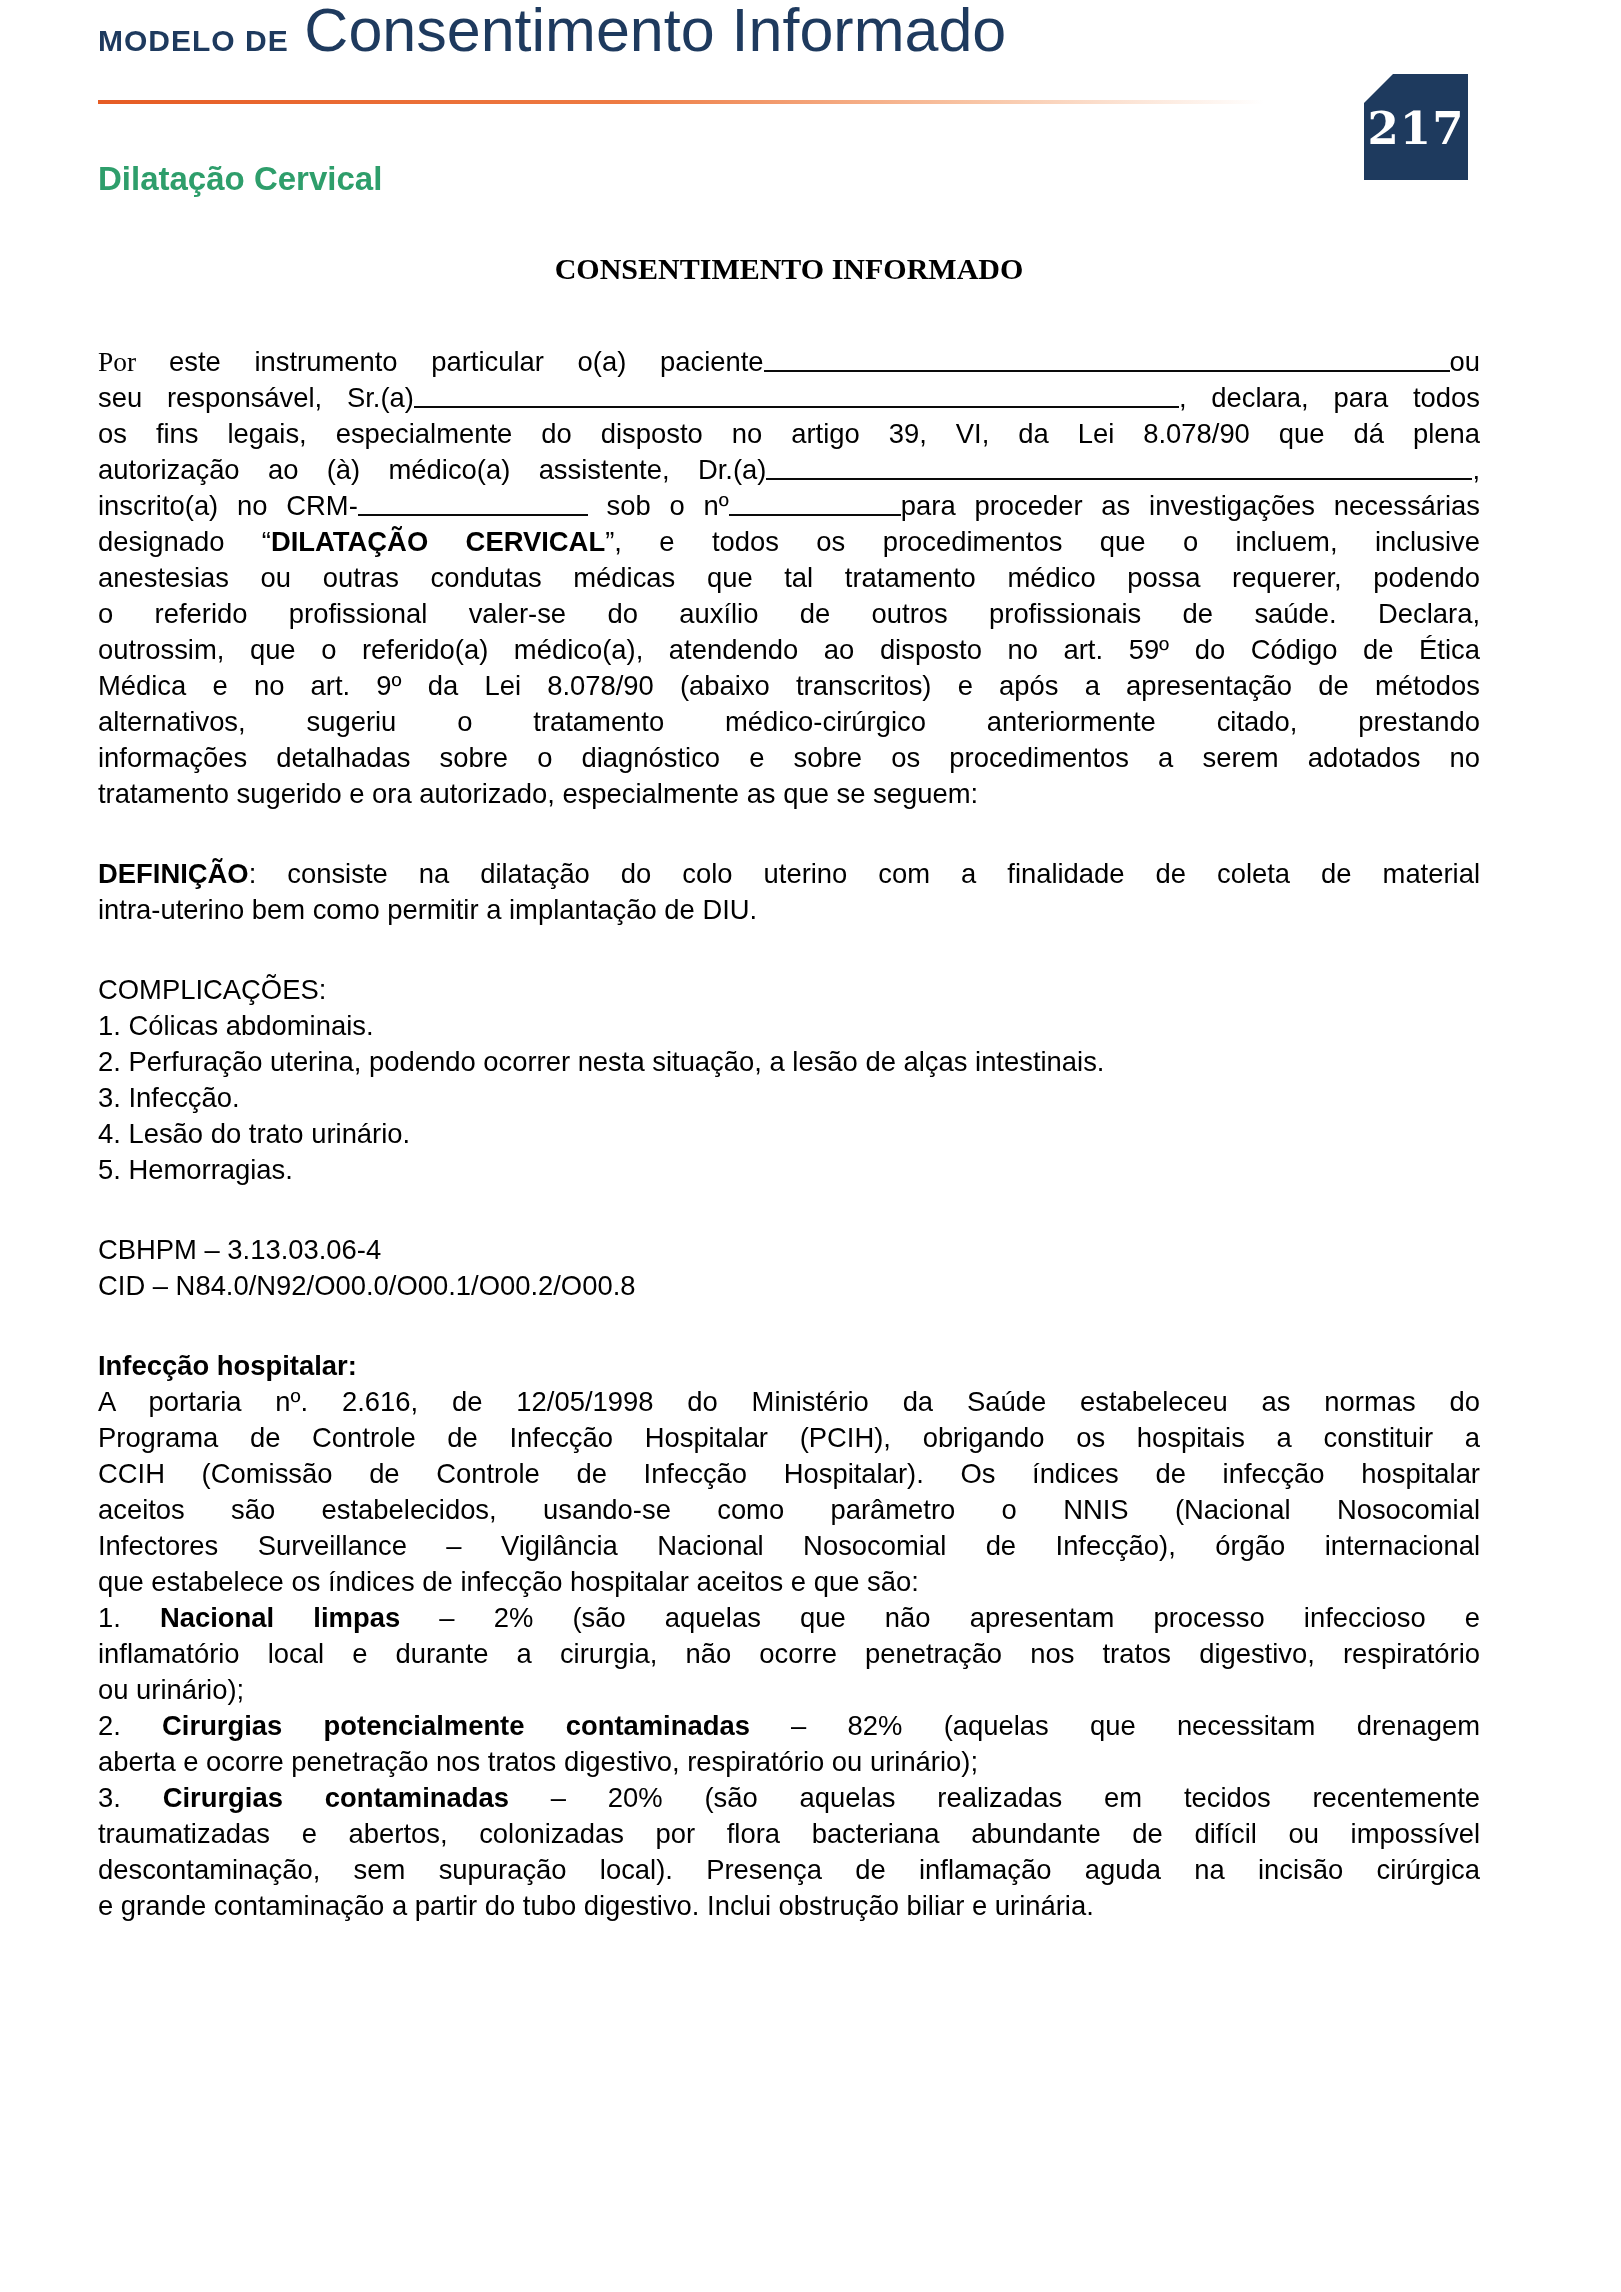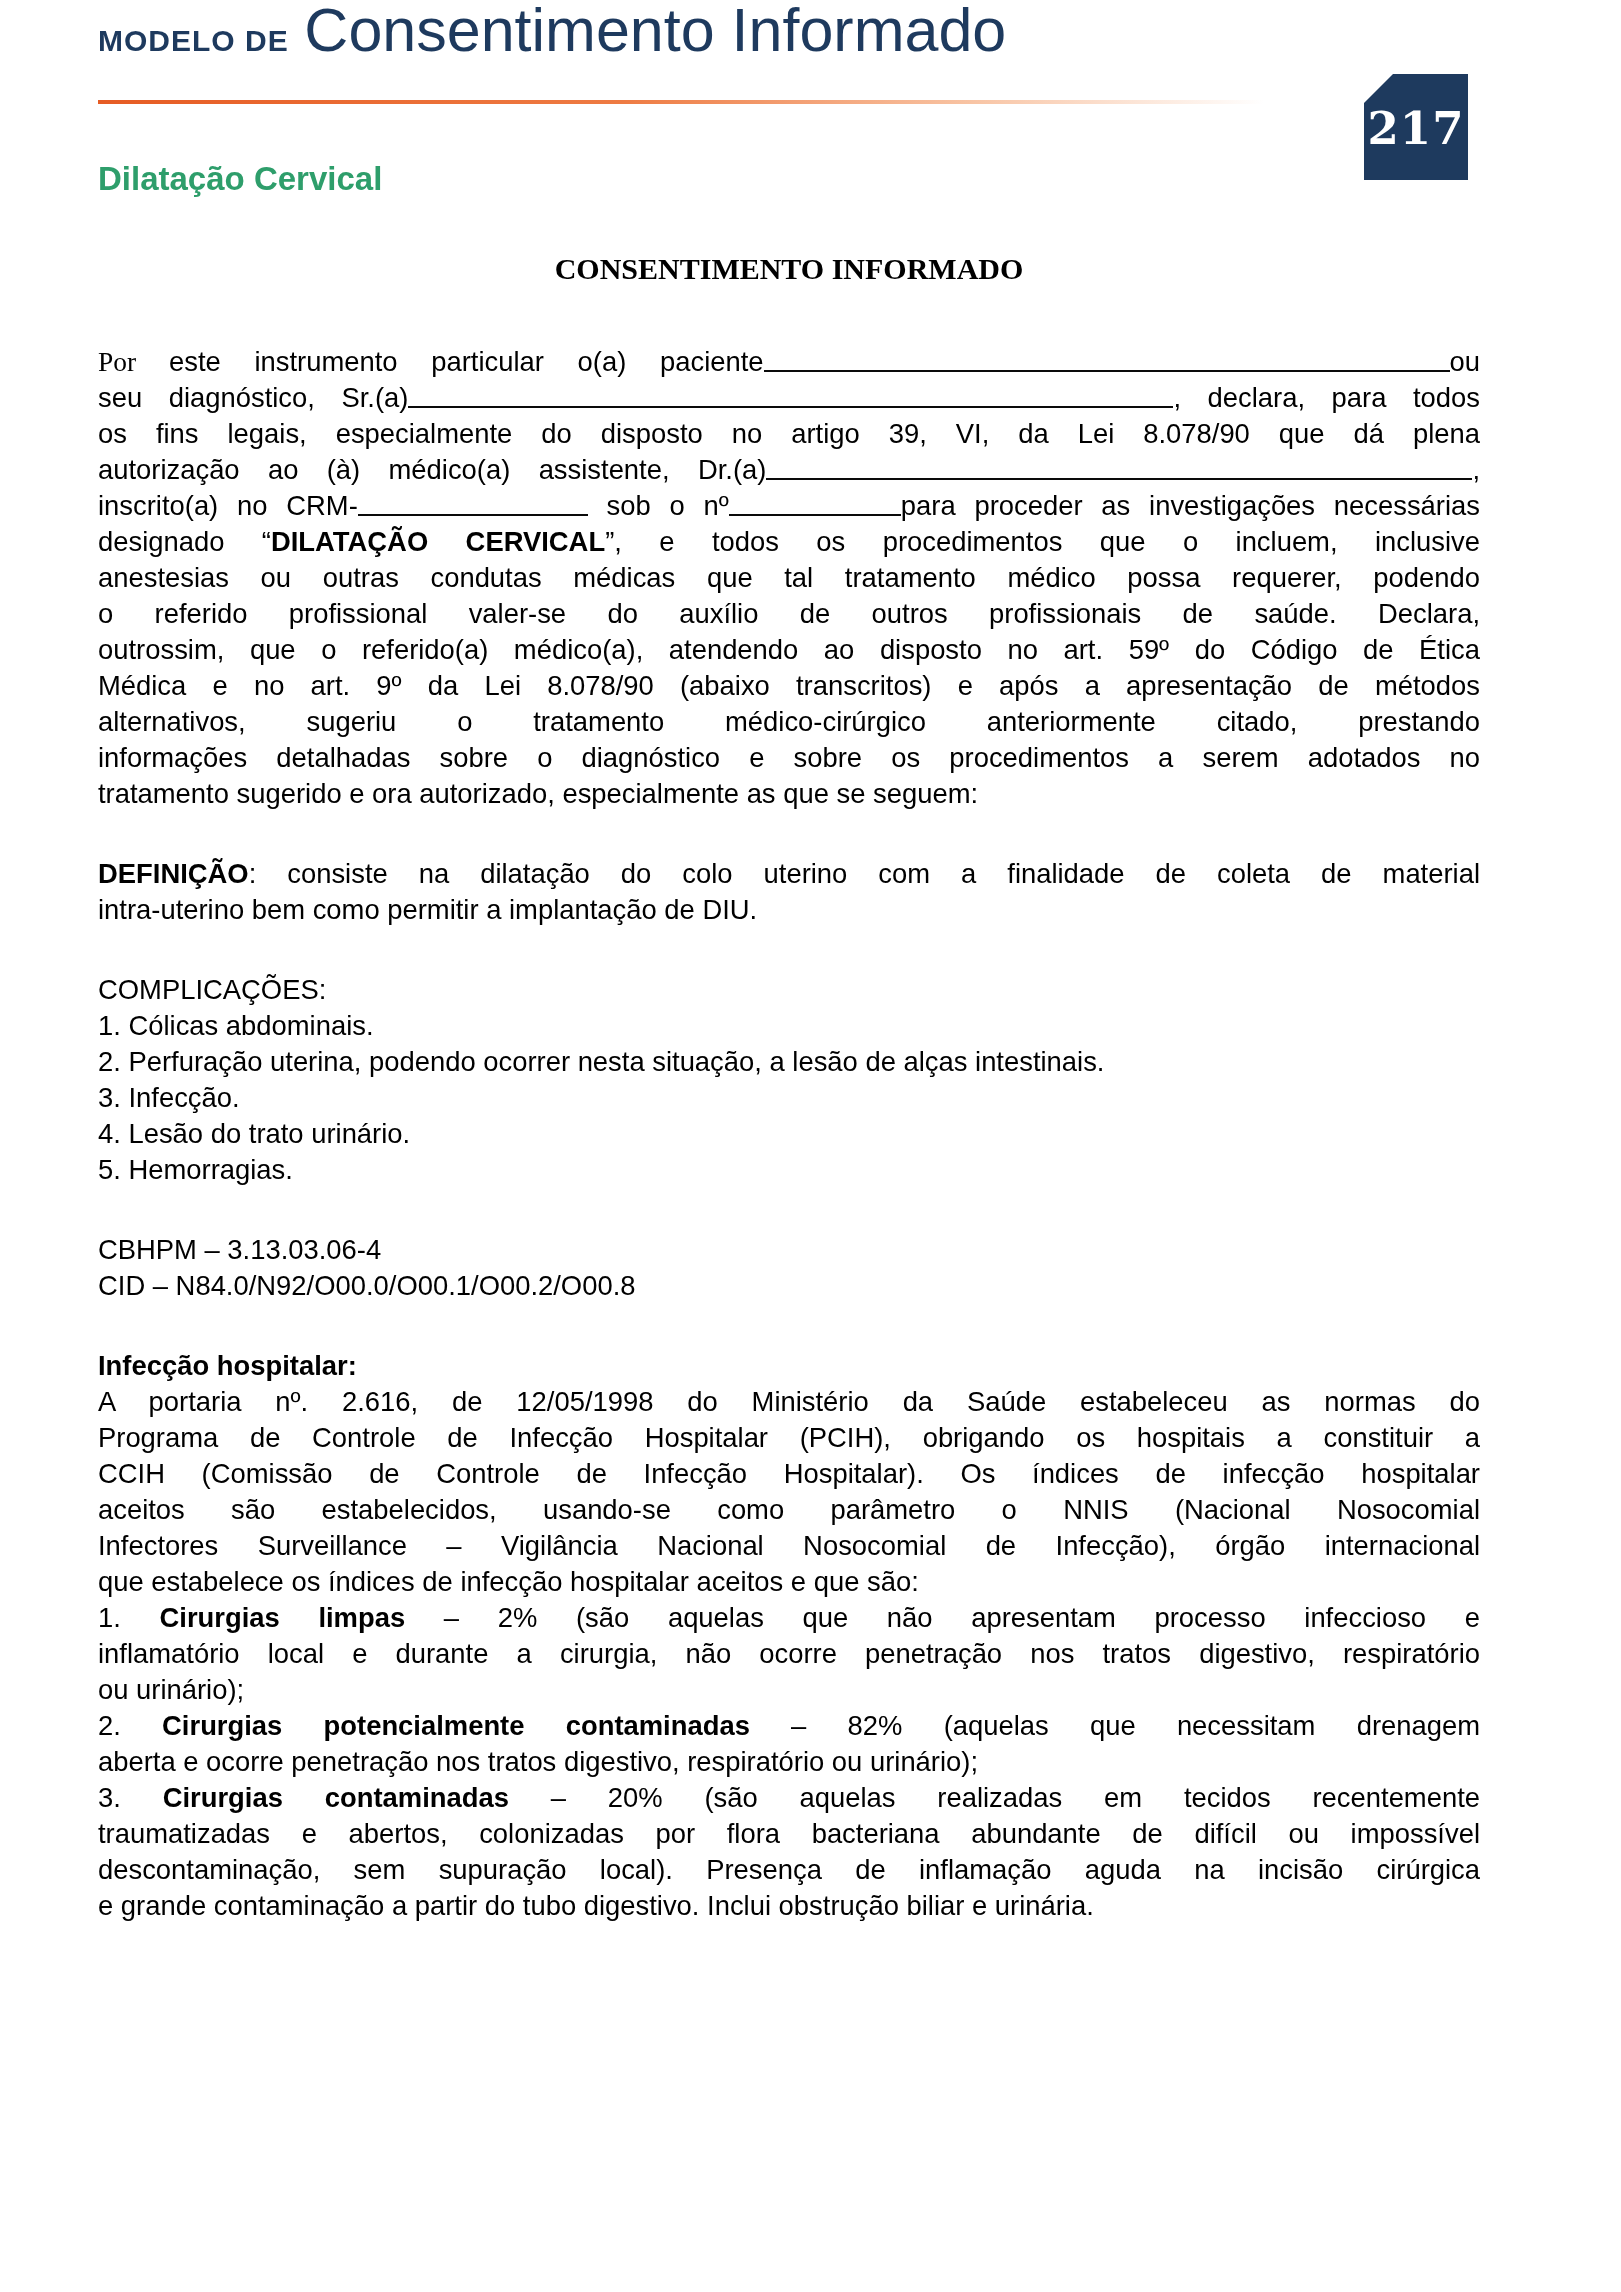--- a/index.html
+++ b/index.html
@@ -93,21 +93,21 @@
   </div>
 
   <div class="section-heading">Dilatação Cervical</div>
 
   <div class="doc-title">CONSENTIMENTO INFORMADO</div>
 
   <div class="doc-body">
 
     <div class="block flush">
         <div class="tline jl"><span class="serif">Por </span><span class="">este instrumento particular o(a) paciente</span><span class="blank" style="width: 686px;"></span><span class="">ou</span></div>
-        <div class="tline jl"><span class="">seu diagnóstico, Sr.(a)</span><span class="blank" style="width: 765px;"></span><span class="">, declara, para todos</span></div>
+        <div class="tline jl"><span class="">seu responsável, Sr.(a)</span><span class="blank" style="width: 765px;"></span><span class="">, declara, para todos</span></div>
         <div class="tline jl"><span class="">os fins legais, especialmente do disposto no artigo 39, VI, da Lei 8.078/90 que dá plena</span></div>
         <div class="tline jl"><span class="">autorização ao (à) médico(a) assistente, Dr.(a)</span><span class="blank" style="width: 706px;"></span><span class="">,</span></div>
         <div class="tline jl"><span class="">inscrito(a) no CRM-</span><span class="blank" style="width: 230px;"></span><span class=""> sob o nº</span><span class="blank" style="width: 172px;"></span><span class="">para proceder as investigações necessárias</span></div>
         <div class="tline jl"><span class="">designado “</span><span class="b ">DILATAÇÃO CERVICAL</span><span class="">”, e todos os procedimentos que o incluem, inclusive</span></div>
         <div class="tline jl"><span class="">anestesias ou outras condutas médicas que tal tratamento médico possa requerer, podendo</span></div>
         <div class="tline jl"><span class="">o referido profissional valer-se do auxílio de outros profissionais de saúde. Declara,</span></div>
         <div class="tline jl"><span class="">outrossim, que o referido(a) médico(a), atendendo ao disposto no art. 59º do Código de Ética</span></div>
         <div class="tline jl"><span class="">Médica e no art. 9º da Lei 8.078/90 (abaixo transcritos) e após a apresentação de métodos</span></div>
         <div class="tline jl"><span class="">alternativos, sugeriu o tratamento médico-cirúrgico anteriormente citado, prestando</span></div>
         <div class="tline jl"><span class="">informações detalhadas sobre o diagnóstico e sobre os procedimentos a serem adotados no</span></div>
@@ -140,21 +140,21 @@
       <div>
           <div class="tline jl"><span class="">A portaria nº. 2.616, de 12/05/1998 do Ministério da Saúde estabeleceu as normas do</span></div>
           <div class="tline jl"><span class="">Programa de Controle de Infecção Hospitalar (PCIH), obrigando os hospitais a constituir a</span></div>
           <div class="tline jl"><span class="">CCIH (Comissão de Controle de Infecção Hospitalar). Os índices de infecção hospitalar</span></div>
           <div class="tline jl"><span class="">aceitos são estabelecidos, usando-se como parâmetro o NNIS (Nacional Nosocomial</span></div>
           <div class="tline jl"><span class="">Infectores Surveillance – Vigilância Nacional Nosocomial de Infecção), órgão internacional</span></div>
           <div class="tline ll"><span class="">que estabelece os índices de infecção hospitalar aceitos e que são:</span></div>
         </div>
       <div>
           <div>
-            <div class="tline jl"><span class="">1. </span><span class="b ">Cirurgias limpas</span><span class=""> – 2% (são aquelas que não apresentam processo infeccioso e</span></div>
+            <div class="tline jl"><span class="">1. </span><span class="b ">Nacional limpas</span><span class=""> – 2% (são aquelas que não apresentam processo infeccioso e</span></div>
             <div class="tline jl"><span class="">inflamatório local e durante a cirurgia, não ocorre penetração nos tratos digestivo, respiratório</span></div>
             <div class="tline ll"><span class="">ou urinário);</span></div>
           </div>
           <div>
             <div class="tline jl"><span class="">2. </span><span class="b ">Cirurgias potencialmente contaminadas</span><span class=""> – 82% (aquelas que necessitam drenagem</span></div>
             <div class="tline ll"><span class="">aberta e ocorre penetração nos tratos digestivo, respiratório ou urinário);</span></div>
           </div>
           <div>
             <div class="tline jl"><span class="">3. </span><span class="b ">Cirurgias contaminadas</span><span class=""> – 20% (são aquelas realizadas em tecidos recentemente</span></div>
             <div class="tline jl"><span class="">traumatizadas e abertos, colonizadas por flora bacteriana abundante de difícil ou impossível</span></div>

